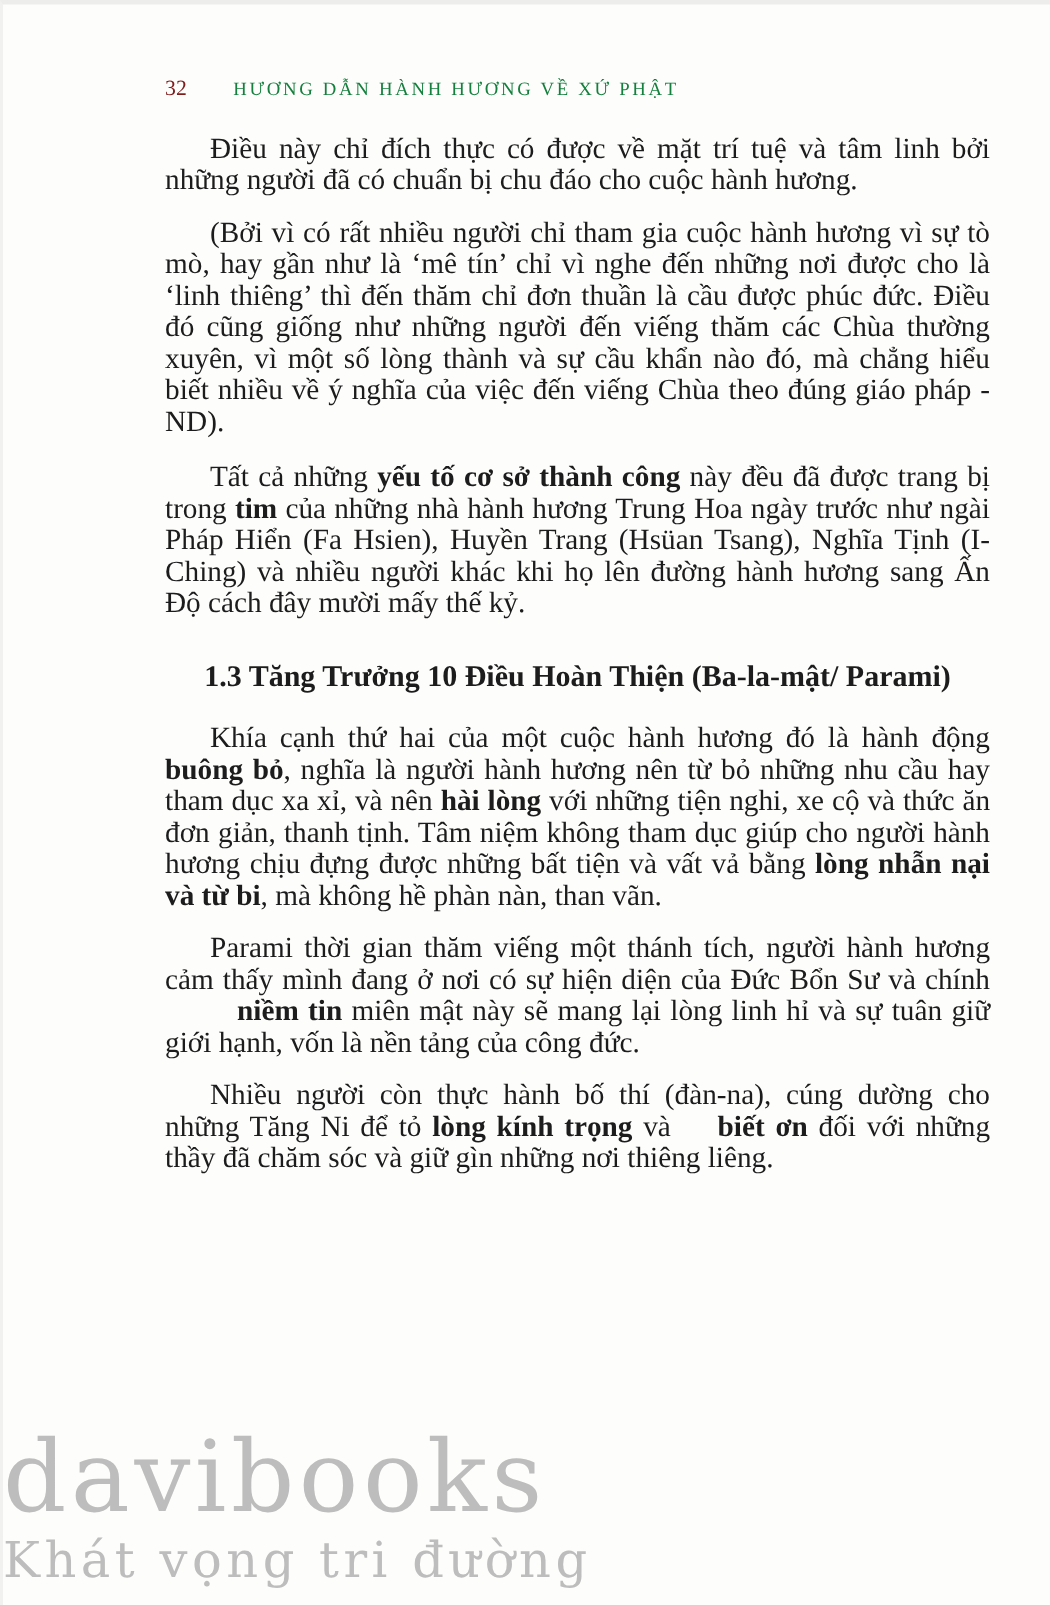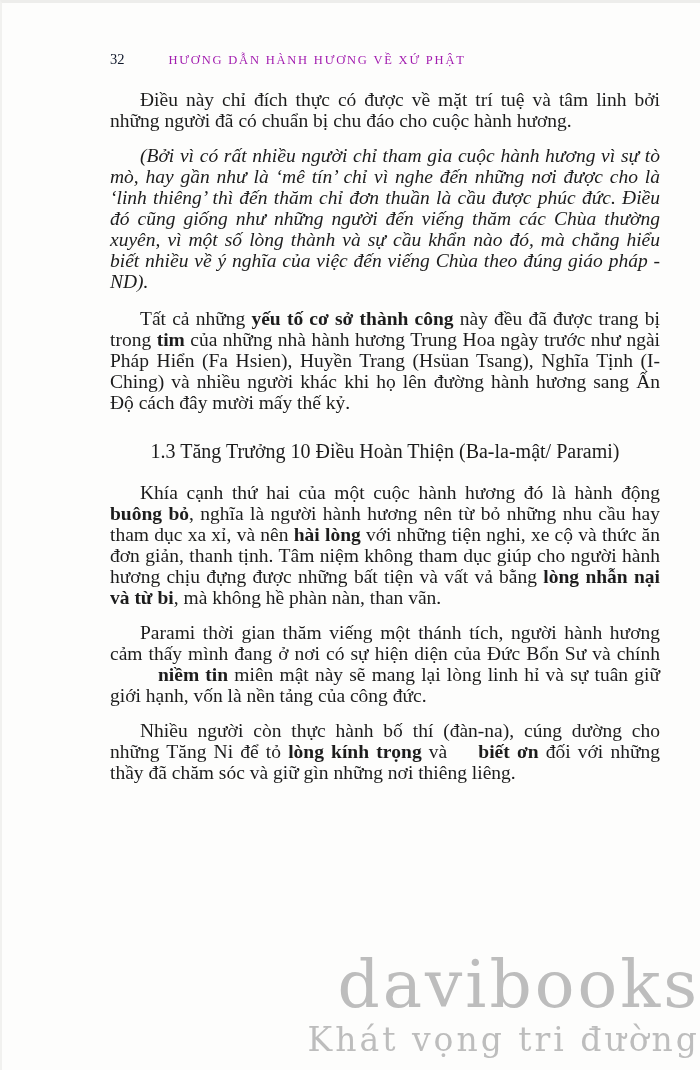--- a/index.html
+++ b/index.html
@@ -24,60 +24,59 @@
     position: absolute;
     top: 48px;
     left: 108px;
     right: 46px;
     display: flex;
     align-items: baseline;
     z-index: 1;
   }
   .page-number {
     font-size: 14.5px;
-    color: #0f172a;
-    margin-right: 44px;
+    color: #7f1d1d;
+    margin-right: 31px;
   }
   .running-title {
     font-size: 12.5px;
     letter-spacing: 1.8px;
-    color: #a21caf;
+    color: #15803d;
   }
   .page-body {
     position: absolute;
     top: 86px;
     left: 108px;
     width: 550px;
     z-index: 1;
   }
   .para {
     margin: 0 0 14px 0;
     font-size: 19.5px;
     line-height: 21px;
     text-align: justify;
     text-indent: 30px;
   }
   .para-italic {
-    font-style: italic;
     margin-top: 4px;
     margin-bottom: 16px;
   }
   .para-heading {
     text-align: center;
     font-weight: bold;
     text-indent: 0;
     font-size: 20px;
     margin: 28px 0 20px 0;
   }
   .watermark {
     position: absolute;
     left: 0;
     right: 0;
     bottom: 10px;
-    text-align: right;
+    text-align: left;
     z-index: 0;
     color: var(--wm-color, #a3a3a3);
     opacity: 0.7;
     pointer-events: none;
   }
   .wm-brand {
     font-family: "DejaVu Serif", serif;
     font-size: 66px;
     line-height: 1.0;
     letter-spacing: 3px;
@@ -97,21 +96,21 @@
 
   <header class="page-header">
     <span class="page-number">32</span>
     <span class="running-title">HƯƠNG DẪN HÀNH HƯƠNG VỀ XỨ PHẬT</span>
   </header>
 
   <main class="page-body">
     <p class="para"><span>Điều này chỉ đích thực có được về mặt trí tuệ và tâm linh bởi những người đã có chuẩn bị chu đáo cho cuộc hành hương.</span></p>
     <p class="para para-italic"><span>(Bởi vì có rất nhiều người chỉ tham gia cuộc hành hương vì sự tò mò, hay gần như là ‘mê tín’ chỉ vì nghe đến những nơi được cho là ‘linh thiêng’ thì đến thăm chỉ đơn thuần là cầu được phúc đức. Điều đó cũng giống như những người đến viếng thăm các Chùa thường xuyên, vì một số lòng thành và sự cầu khẩn nào đó, mà chẳng hiểu biết nhiều về ý nghĩa của việc đến viếng Chùa theo đúng giáo pháp - ND).</span></p>
     <p class="para"><span>Tất cả những </span><span style="font-weight: bold;">yếu tố cơ sở thành công</span><span> này đều đã được trang bị trong </span><span style="font-weight: bold;">tim</span><span> của những nhà hành hương Trung Hoa ngày trước như ngài Pháp Hiển (Fa Hsien), Huyền Trang (Hsüan Tsang), Nghĩa Tịnh (I-Ching) và nhiều người khác khi họ lên đường hành hương sang Ấn Độ cách đây mười mấy thế kỷ.</span></p>
-    <h2 class="para para-heading"><span style="font-weight: normal;">1.3 Tăng Trưởng 10 Điều Hoàn Thiện (Ba-la-mật/ Parami)</span></h2>
+    <h2 class="para para-heading"><span style="font-weight: bold;">1.3 Tăng Trưởng 10 Điều Hoàn Thiện (Ba-la-mật/ Parami)</span></h2>
     <p class="para"><span>Khía cạnh thứ hai của một cuộc hành hương đó là hành động </span><span style="font-weight: bold;">buông bỏ</span><span>, nghĩa là người hành hương nên từ bỏ những nhu cầu hay tham dục xa xỉ, và nên </span><span style="font-weight: bold;">hài lòng</span><span> với những tiện nghi, xe cộ và thức ăn đơn giản, thanh tịnh. Tâm niệm không tham dục giúp cho người hành hương chịu đựng được những bất tiện và vất vả bằng </span><span style="font-weight: bold;">lòng nhẫn nại và từ bi</span><span>, mà không hề phàn nàn, than vãn.</span></p>
     <p class="para"><span>Parami thời gian thăm viếng một thánh tích, người hành hương cảm thấy mình đang ở nơi có sự hiện diện của Đức Bổn Sư và chính </span><span style="font-weight: bold; margin-left: 48px;">niềm tin</span><span> miên mật này sẽ mang lại lòng linh hỉ và sự tuân giữ giới hạnh, vốn là nền tảng của công đức.</span></p>
     <p class="para"><span>Nhiều người còn thực hành bố thí (đàn-na), cúng dường cho những Tăng Ni để tỏ </span><span style="font-weight: bold;">lòng kính trọng</span><span> và </span><span style="font-weight: bold; padding-left: 24px;">biết ơn</span><span> đối với những thầy đã chăm sóc và giữ gìn những nơi thiêng liêng.</span></p>
   </main>
 
   <div class="watermark">
     <div class="wm-brand">davibooks</div>
     <div class="wm-slogan">Khát vọng tri đường</div>
   </div>
 

